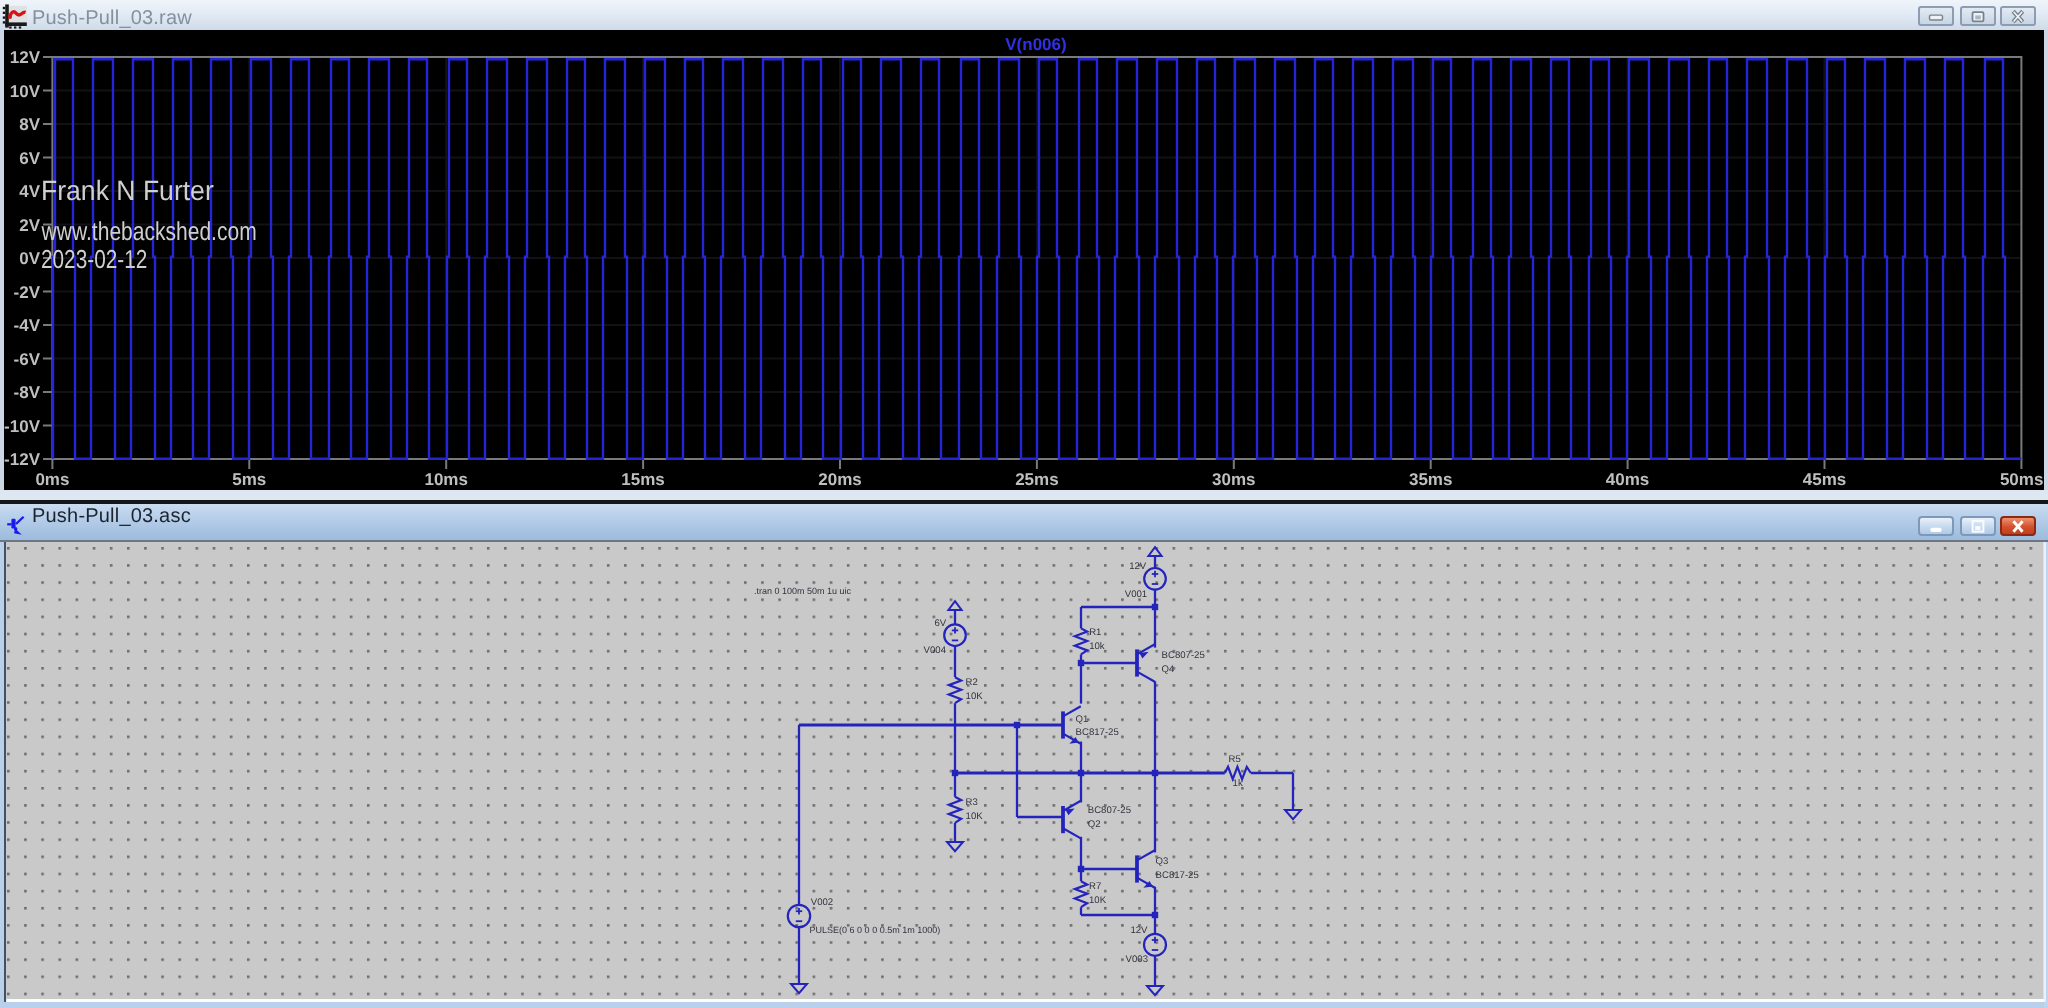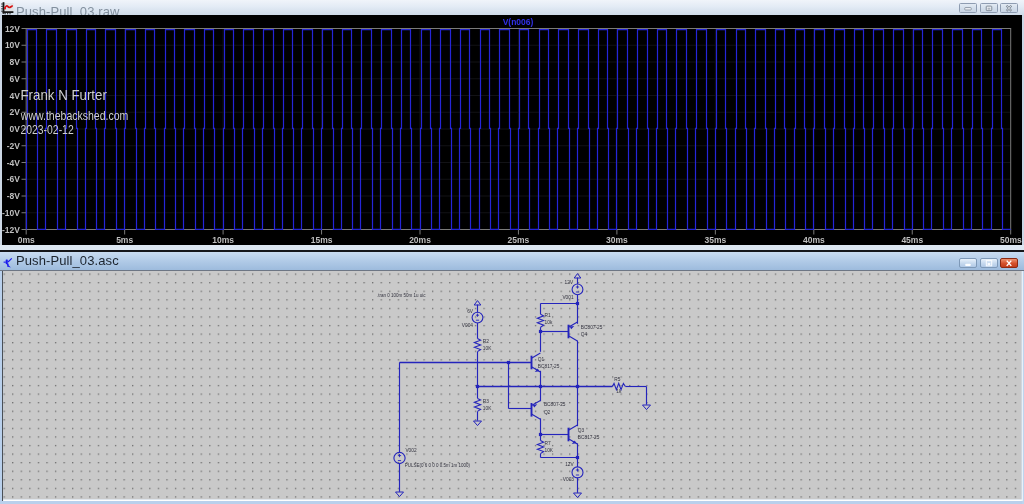--- a/index.html
+++ b/index.html
@@ -1,20 +1,20 @@
 <!DOCTYPE html>
 <html><head><meta charset="utf-8">
 <style>
 *{margin:0;padding:0;box-sizing:border-box}
 html,body{width:1024px;height:504px;overflow:hidden;background:#dde6f1;font-family:"Liberation Sans",sans-serif}
 .win{position:absolute;left:0;width:1024px}
 .tbar{position:absolute;left:0;width:1024px;height:15px}
 .tbar.inact{background:linear-gradient(180deg,#f0f4fa 0%,#e3ebf5 45%,#cfdbe9 100%)}
 .tbar.act{background:linear-gradient(180deg,#c9dcf1 0%,#b3cce8 45%,#9dbbdd 100%)}
-.ttext{position:absolute;top:4px;left:16px;font-size:13px;color:#83909e;letter-spacing:0.1px}
+.ttext{position:absolute;top:4px;left:16px;font-size:10px;color:#83909e;letter-spacing:0.1px}
 .ttext.b{color:#1c242e}
 .btns{position:absolute;top:2.5px;left:959px;display:flex;gap:2.5px}
 .btn{width:18px;height:10.5px;border-radius:2px;position:relative}
 .btn.i{background:linear-gradient(180deg,#e2eaf3,#d3deeb 55%,#c8d5e5);border:1px solid #8e9cb1;border-radius:1.5px}
 .btn.a{background:linear-gradient(180deg,#e8f1fb,#c6d9ee 55%,#b0c9e6);border:1px solid #7e99b8}
 .btn.close{background:linear-gradient(180deg,#ee9270,#d4512c 55%,#c23d1c);border:1px solid #8c2912}
 .gly{position:absolute;left:0;top:0;width:100%;height:100%}
 #blk{position:absolute;top:15px;left:2px;width:1019.5px;height:230px;background:#000}
 .al{font-family:"Liberation Sans",sans-serif;font-size:8.5px;font-weight:bold;fill:#bfbfbf}
 .tk{stroke:#7a7a7a;stroke-width:1}

